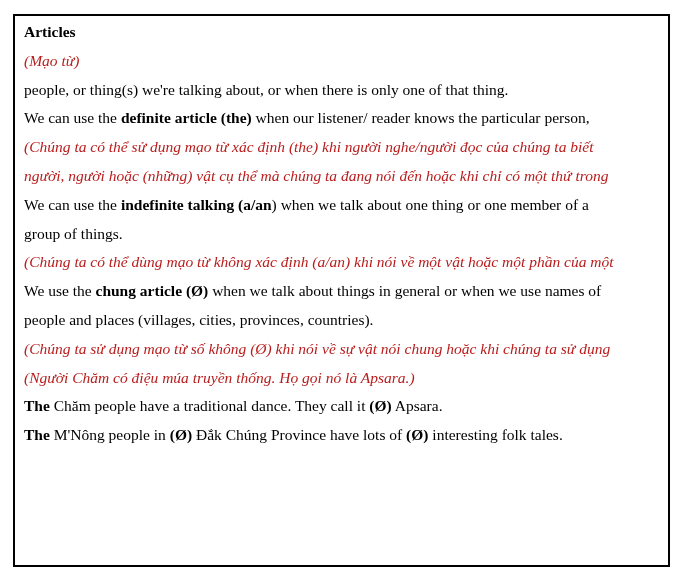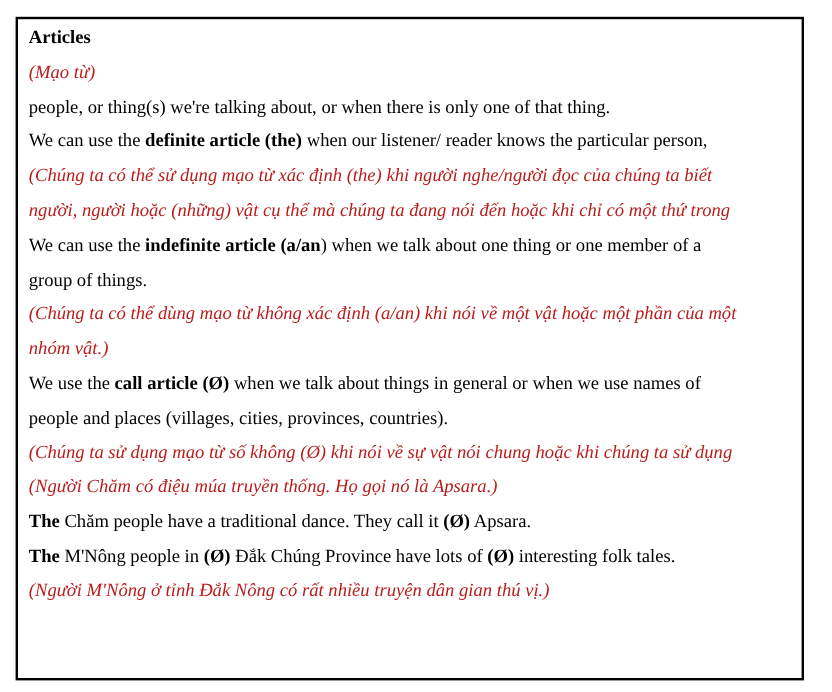--- a/index.html
+++ b/index.html
@@ -47,25 +47,23 @@
 <body>
 
 <div class="page">
   <div class="article-box">
       <div class="line"><span class="seg bold">Articles</span></div>
       <div class="line"><span class="seg muted">(Mạo từ)</span></div>
       <div class="line"><span class="seg">people, or thing(s) we're talking about, or when there is only one of that thing.</span></div>
       <div class="line"><span class="seg">We can use the </span><span class="seg bold">definite article (the)</span><span class="seg"> when our listener/ reader knows the particular person,</span></div>
       <div class="line"><span class="seg muted">(Chúng ta có thể sử dụng mạo từ xác định (the) khi người nghe/người đọc của chúng ta biết</span></div>
       <div class="line"><span class="seg muted">người, người hoặc (những) vật cụ thể mà chúng ta đang nói đến hoặc khi chỉ có một thứ trong</span></div>
-      <div class="line"><span class="seg">We can use the </span><span class="seg bold">indefinite article (a/an</span><span class="seg">) when we talk about one thing or one member of a</span></div>
+      <div class="line"><span class="seg">We can use the </span><span class="seg bold">indefinite talking (a/an</span><span class="seg">) when we talk about one thing or one member of a</span></div>
       <div class="line"><span class="seg">group of things.</span></div>
       <div class="line"><span class="seg muted">(Chúng ta có thể dùng mạo từ không xác định (a/an) khi nói về một vật hoặc một phần của một</span></div>
-      <div class="line"><span class="seg muted">nhóm vật.)</span></div>
-      <div class="line"><span class="seg">We use the </span><span class="seg bold">call article (Ø)</span><span class="seg"> when we talk about things in general or when we use names of</span></div>
+      <div class="line"><span class="seg">We use the </span><span class="seg bold">chung article (Ø)</span><span class="seg"> when we talk about things in general or when we use names of</span></div>
       <div class="line"><span class="seg">people and places (villages, cities, provinces, countries).</span></div>
       <div class="line"><span class="seg muted">(Chúng ta sử dụng mạo từ số không (Ø) khi nói về sự vật nói chung hoặc khi chúng ta sử dụng</span></div>
       <div class="line"><span class="seg muted">(Người Chăm có điệu múa truyền thống. Họ gọi nó là Apsara.)</span></div>
       <div class="line"><span class="seg bold">The</span><span class="seg"> Chăm people have a traditional dance. They call it </span><span class="seg bold">(Ø)</span><span class="seg"> Apsara.</span></div>
       <div class="line"><span class="seg bold">The</span><span class="seg"> M'Nông people in </span><span class="seg bold">(Ø)</span><span class="seg"> Đắk Chúng Province have lots of </span><span class="seg bold">(Ø)</span><span class="seg"> interesting folk tales.</span></div>
-      <div class="line"><span class="seg muted">(Người M'Nông ở tỉnh Đắk Nông có rất nhiều truyện dân gian thú vị.)</span></div>
     </div>
 </div>
 
 </body></html>

